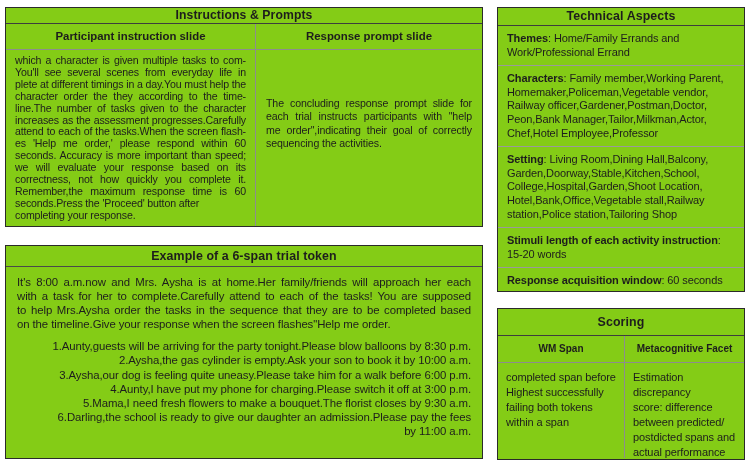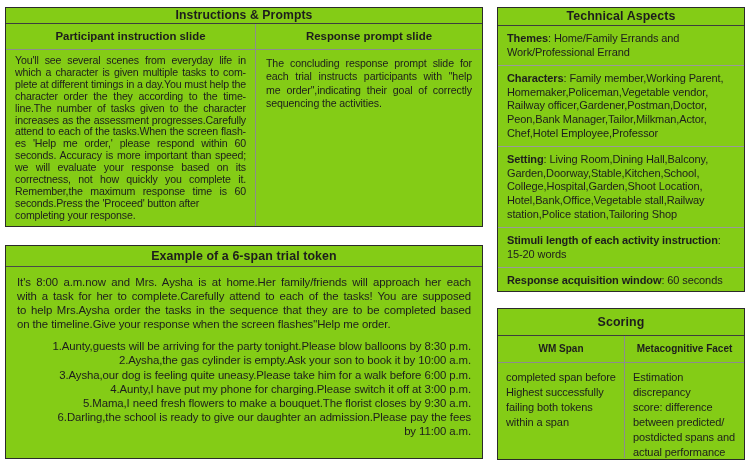--- a/index.html
+++ b/index.html
@@ -17,21 +17,21 @@
   .p-instr .panel-title{height:14px;line-height:13px;font-size:12.2px;padding-top:1px;}
   .p-instr .cols{display:flex;height:calc(100% - 16px);}
   .p-instr .col{box-sizing:border-box;}
   .p-instr .col.c1{width:250px;border-right:1px solid #8d8d8d;}
   .p-instr .col.c2{flex:1;}
   .col-h{
     height:25px;line-height:25px;text-align:center;font-weight:bold;font-size:11.4px;
     border-bottom:1px solid #8d8d8d;
   }
   .p-instr .col-b{padding:5px 9px 0 9px;font-size:10.6px;line-height:11.9px;letter-spacing:-.15px;}
-  .p-instr .c2 .col-b{padding:7px 10px 0 10px;line-height:13.4px;letter-spacing:-.1px;}
+  .p-instr .c2 .col-b{padding:7px 10px 0 10px;line-height:13.4px;letter-spacing:-.1px;margin-top:40px;}
   
   .just .ln{text-align:justify;text-align-last:justify;}
   .just .ln:last-child{text-align-last:left;}
   .just.last2 .ln:nth-last-child(-n+2){text-align-last:left;}
   
   .p-example{left:5px;top:245px;width:478px;height:214px;}
   .p-example .panel-title{height:20px;line-height:20px;font-size:12.4px;border-bottom:1px solid #4a4a4a;}
   .ex-body{padding:8px 11px 0 11px;font-size:11.4px;line-height:14.1px;letter-spacing:-.1px;}
   .ex-intro{margin-bottom:8px;}
   .list .ln{white-space:pre-wrap;text-align:right;}
@@ -58,22 +58,22 @@
 <body>
 
 <div class="canvas">
 
   <section class="panel p-instr">
     <div class="panel-title">Instructions &amp; Prompts</div>
     <div class="cols">
       <div class="col c1">
         <div class="col-h">Participant instruction slide</div>
         <div class="col-b just last2">
+            <div class="ln">which a character is given multiple tasks to com-</div>
             <div class="ln">You'll see several scenes from everyday life in</div>
-            <div class="ln">which a character is given multiple tasks to com-</div>
             <div class="ln">plete at different timings in a day.You must help the</div>
             <div class="ln">character order the they according to the time-</div>
             <div class="ln">line.The number of tasks given to the character</div>
             <div class="ln">increases as the assessment progresses.Carefully</div>
             <div class="ln">attend to each of the tasks.When the screen flash-</div>
             <div class="ln">es 'Help me order,' please respond within 60</div>
             <div class="ln">seconds. Accuracy is more important than speed;</div>
             <div class="ln">we will evaluate your response based on its</div>
             <div class="ln">correctness, not how quickly you complete it.</div>
             <div class="ln">Remember,the maximum response time is 60</div>

